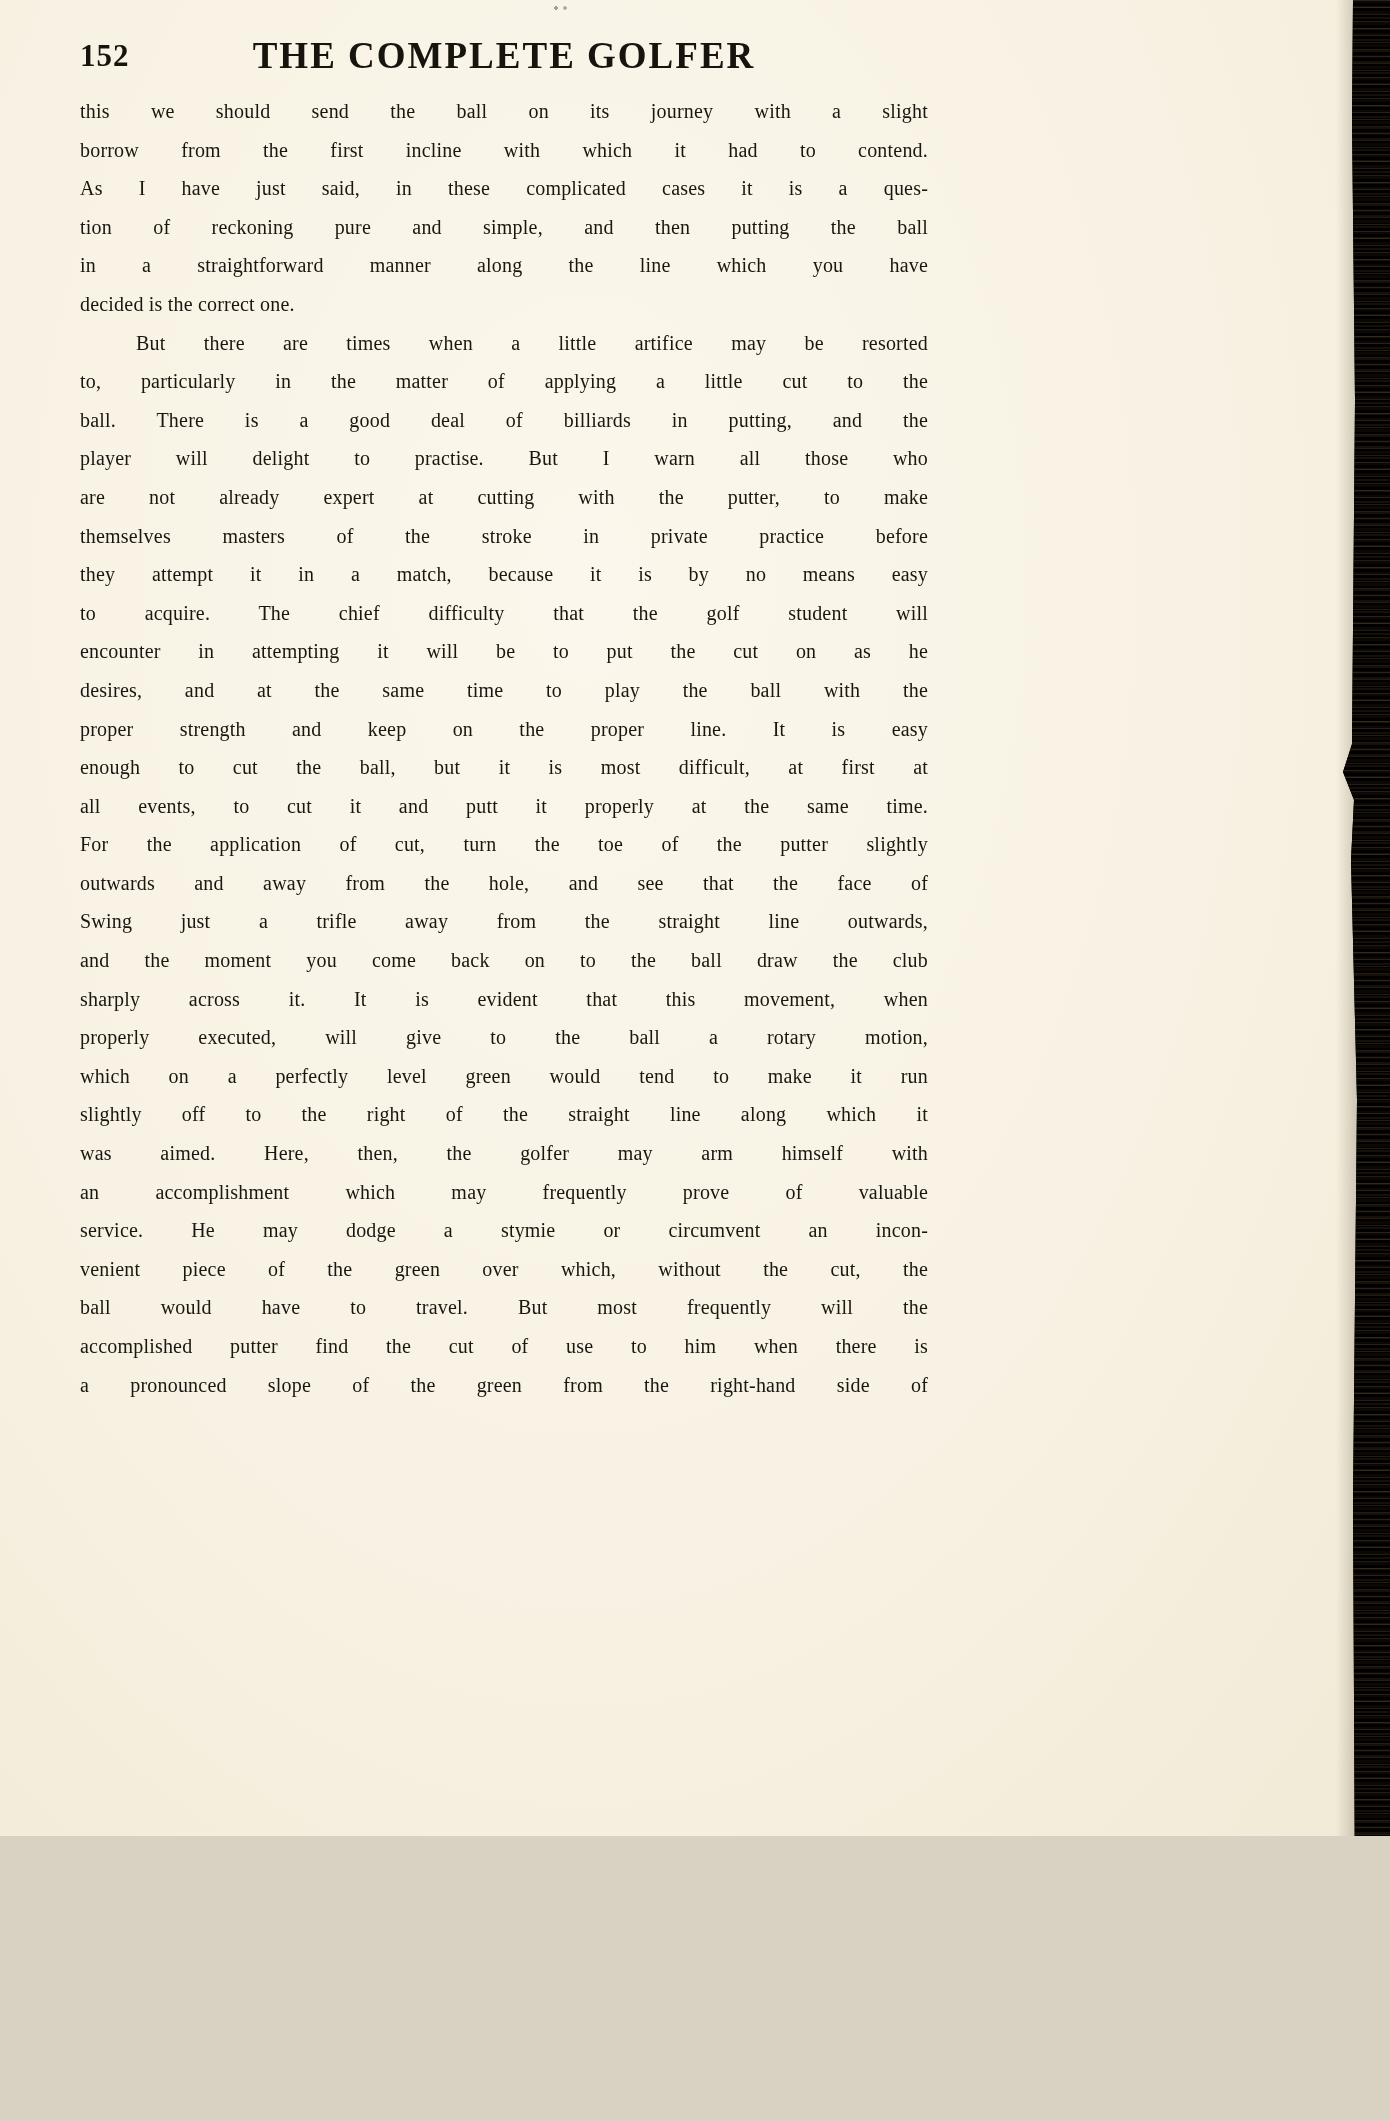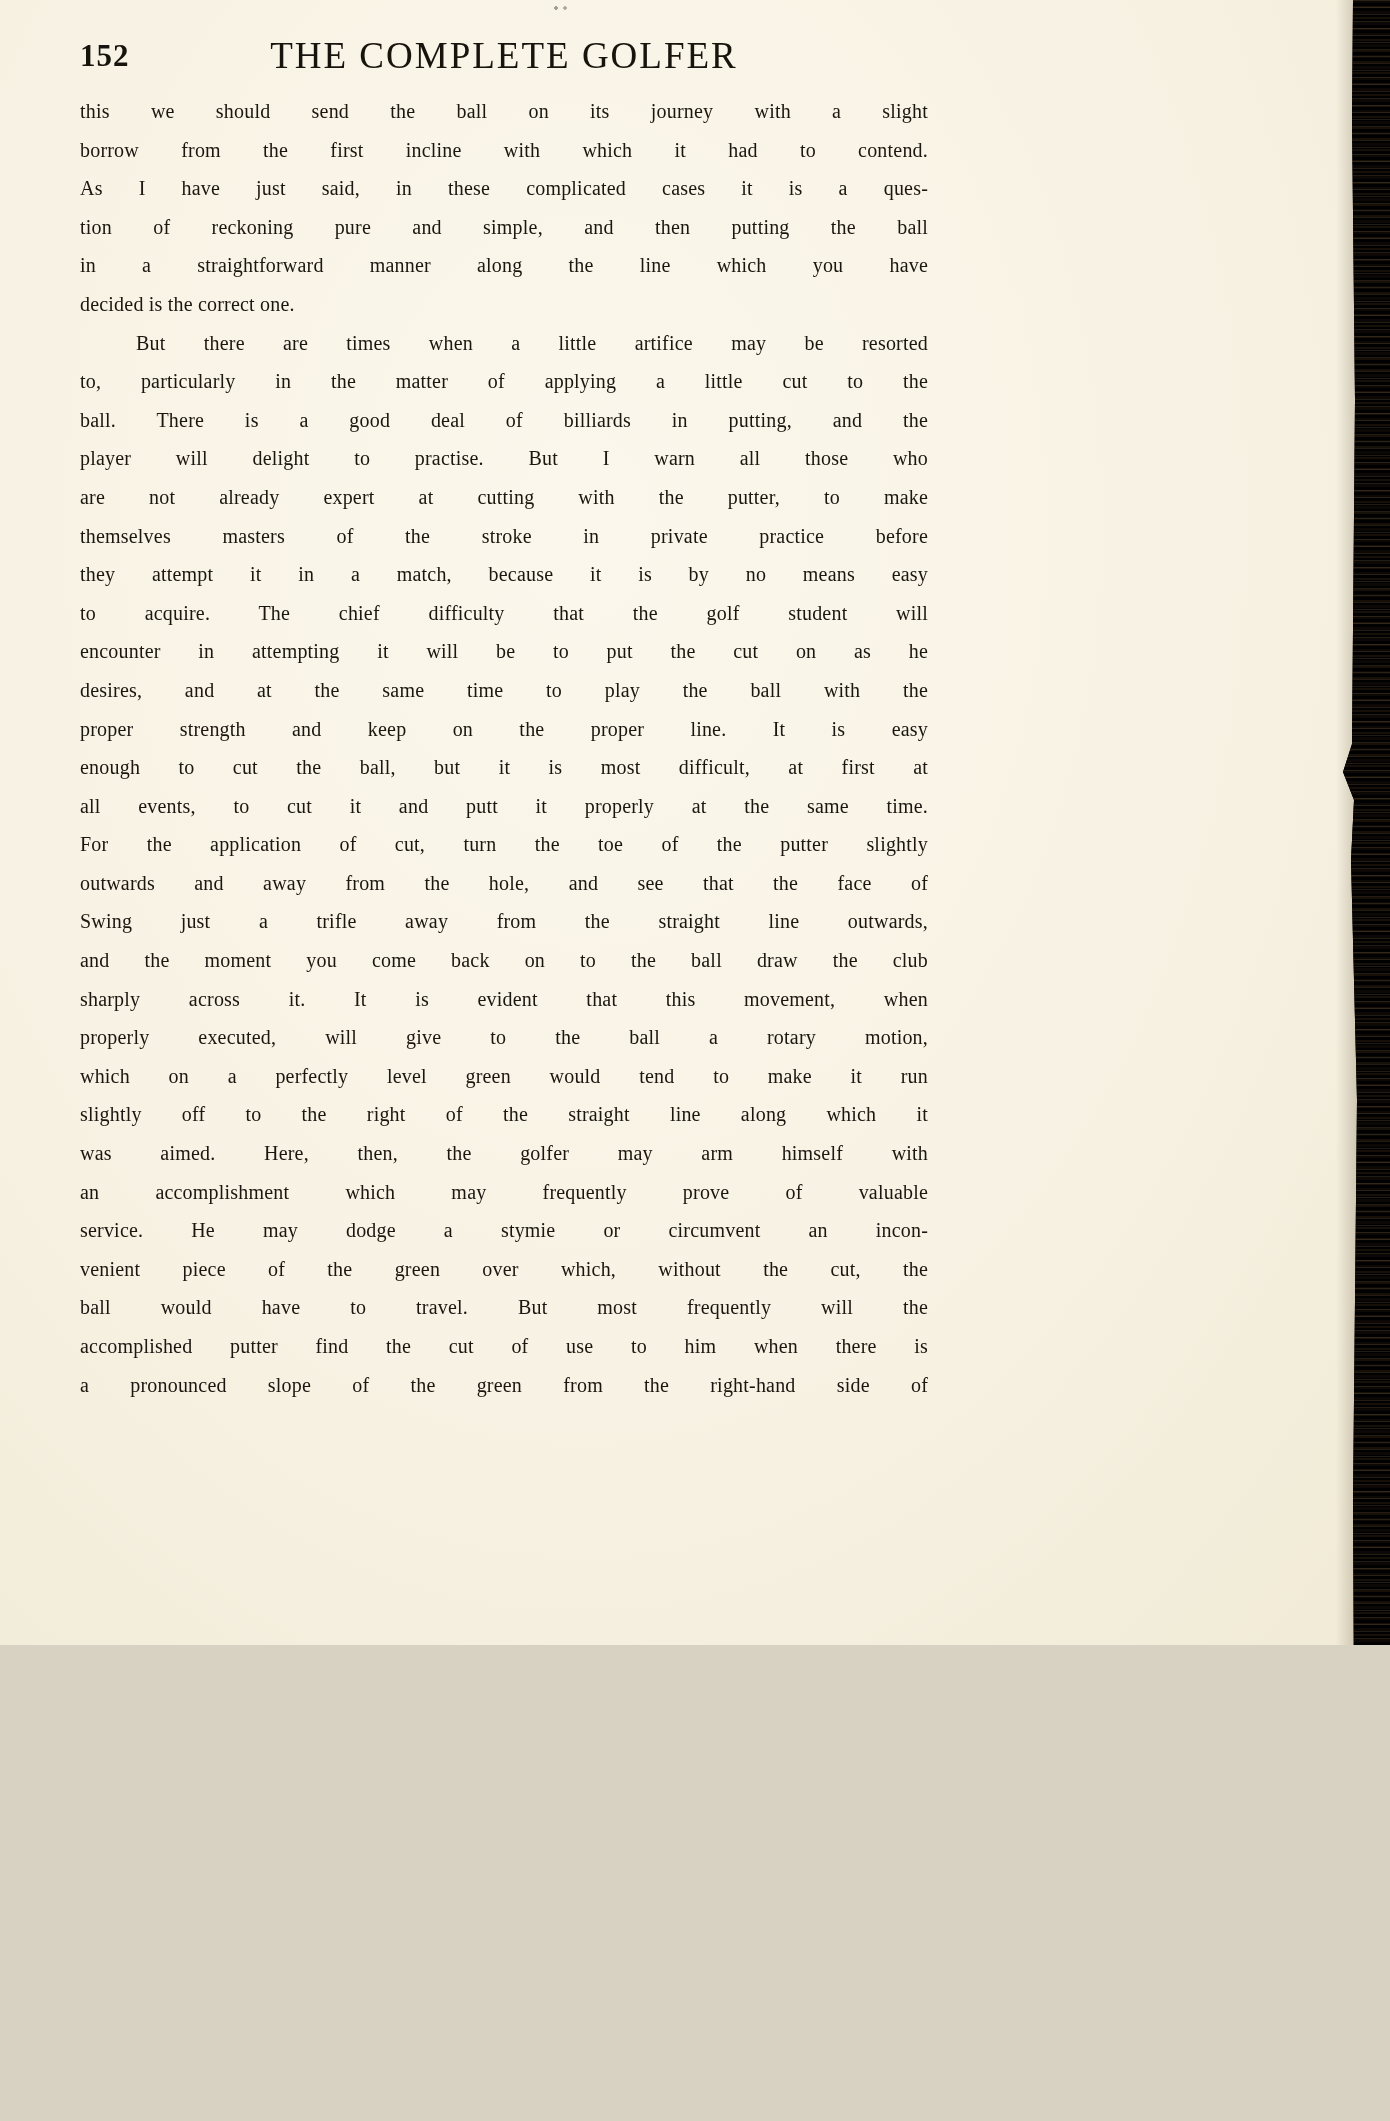--- a/index.html
+++ b/index.html
@@ -3,36 +3,36 @@
 <meta charset="utf-8">
 <style>
   html, body { margin: 0; padding: 0; }
   body {
     width: 1390px; height: 2121px;
     background: #d8d2c2;
     font-family: "Liberation Serif", "DejaVu Serif", serif;
   }
   .page {
     position: relative;
-    width: 1390px; height: 1645px;
+    width: 1390px; height: 1836px;
     overflow: hidden;
     background: radial-gradient(ellipse at 42% 32%, #fbf7ec 0%, #f7f2e3 55%, #f0ead6 100%);
   }
   .page-header {
     position: absolute; top: 34px; left: 80px; width: 848px; height: 46px;
     color: #17130d;
   }
   .page-number {
     position: absolute; left: 0; top: 4px;
     font-size: 31px; font-weight: bold; letter-spacing: 1px;
   }
   .running-title {
     position: absolute; left: 0; right: 0; top: 0;
     text-align: center;
-    font-size: 37px; font-weight: normal; letter-spacing: 2px;
+    font-size: 37px; font-weight: bold; letter-spacing: 2px;
   }
   .body-text {
     position: absolute; top: 92px; left: 80px; width: 848px;
     color: #1b1610;
     font-size: 20px;
   }
   .line {
     height: 38.6px; line-height: 38.6px;
     text-align: justify;
     text-align-last: justify;

